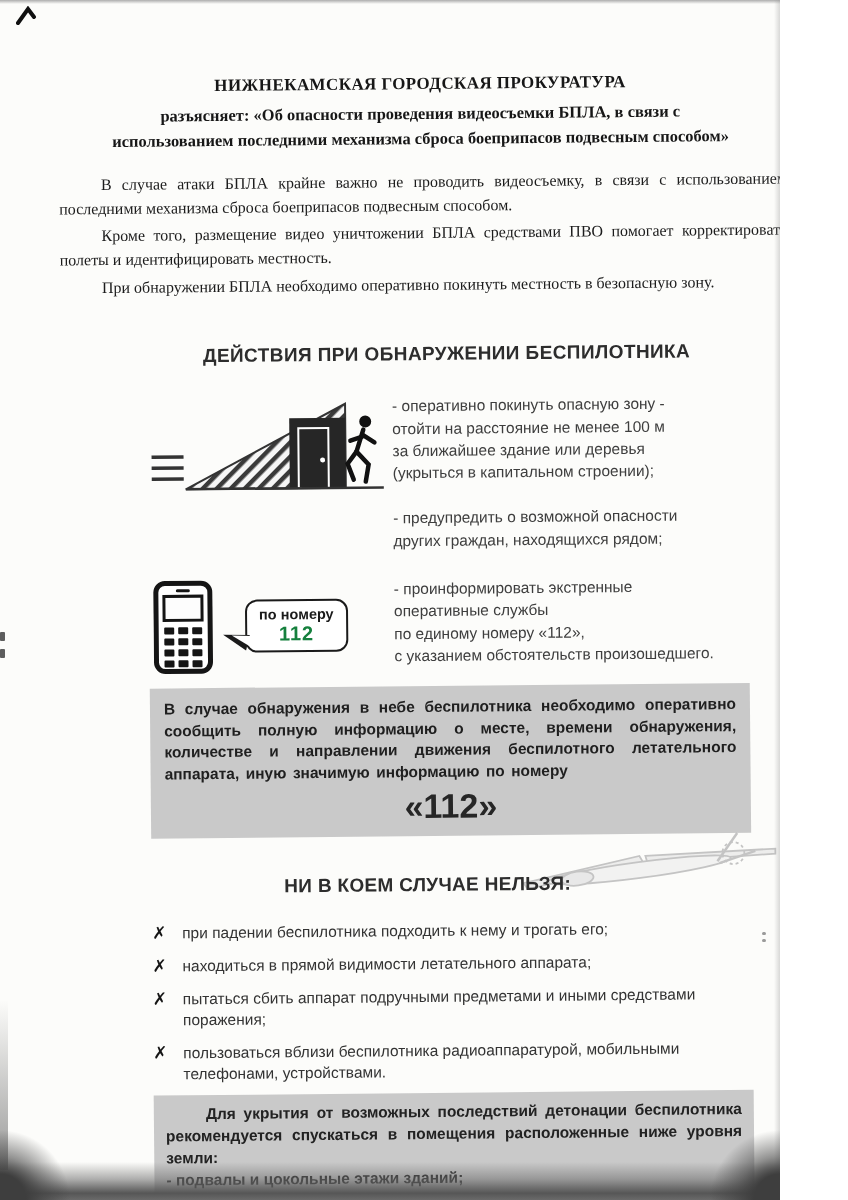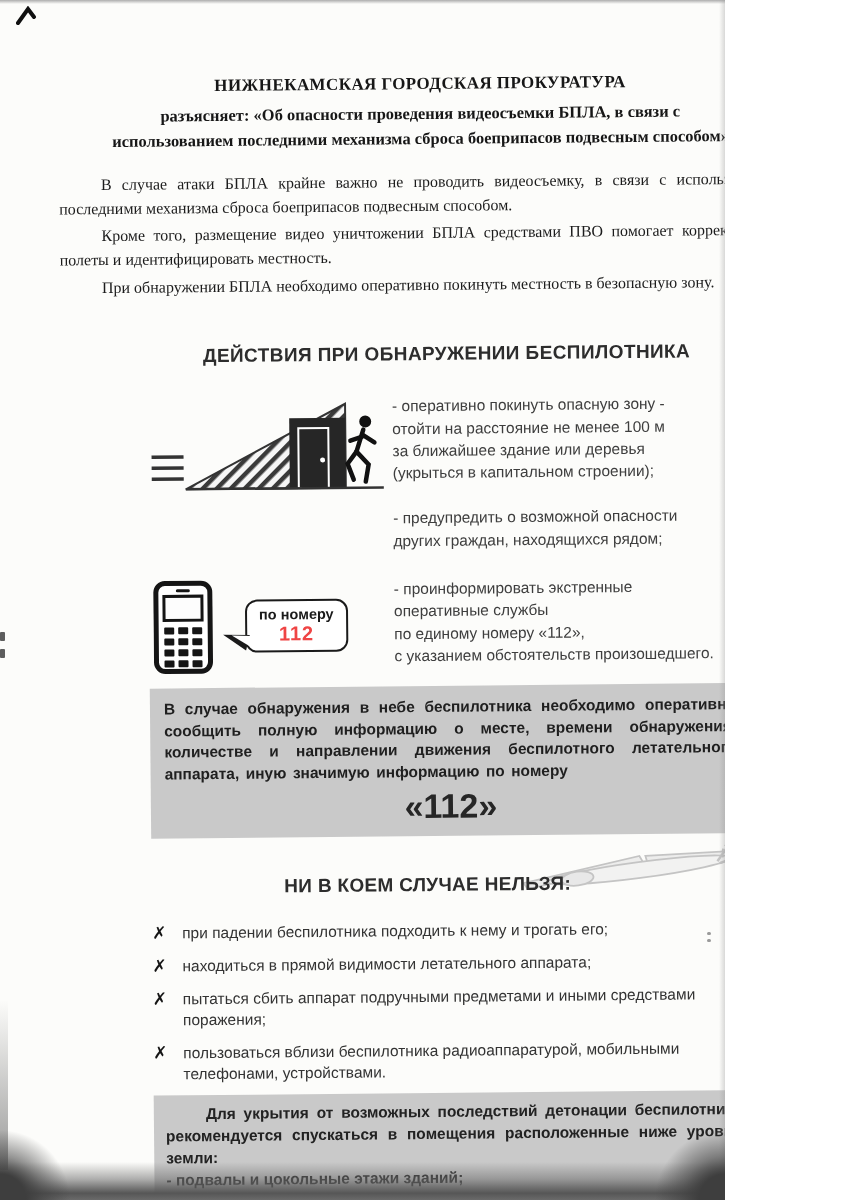--- a/index.html
+++ b/index.html
@@ -1,16 +1,16 @@
 <!DOCTYPE html>
 <html><head>
 <meta charset="utf-8">
 <style>
   html,body{margin:0;padding:0;background:#ffffff;overflow:hidden;}
-  .scan{position:relative;width:725px;height:1200px;background:#fcfcfa;overflow:hidden;
+  .scan{position:relative;width:780px;height:1200px;background:#fcfcfa;overflow:hidden;
         font-family:"Liberation Sans","DejaVu Sans",sans-serif;}
   .tilt{position:absolute;left:0;top:0;width:848px;height:1200px;
         transform:rotate(-0.55deg);transform-origin:50% 42%;}
 
   
   .doc-head{padding-top:74px;text-align:center;color:#171717;
             font-family:"Liberation Serif","DejaVu Serif",serif;}
   .doc-title{font-size:17px;font-weight:bold;letter-spacing:.4px;margin:0 40px;}
   .doc-subtitle{font-size:16.5px;font-weight:bold;margin:8px 40px 0;white-space:pre-line;line-height:1.5;}
   .intro{margin:18px 58px 0 62px;}
@@ -22,21 +22,21 @@
   .flyer-title{font-size:19px;font-weight:bold;color:#2d2d2d;letter-spacing:.4px;text-align:center;margin:0 0 30px;}
   .action-row{display:flex;align-items:flex-start;margin-bottom:14px;}
   .action-iconcol{width:245px;flex:0 0 245px;}
   .action-text{width:355px;font-size:15.5px;line-height:1.45;color:#3e3e3e;white-space:pre-line;}
   .action-text.solo{margin-left:245px;margin-bottom:26px;}
   .hangar-svg{display:block;margin-left:2px;}
   .phone-wrap{display:flex;align-items:flex-start;margin-left:4px;}
   .bubble{position:relative;margin-left:32px;margin-top:20px;border:2.5px solid #1a1a1a;border-radius:12px;
           background:#fff;padding:5px 12px;text-align:center;}
   .bubble-l1{font-size:14.5px;font-weight:bold;color:#1a1a1a;}
-  .bubble-l2{font-size:20px;font-weight:bold;color:#ef4444;letter-spacing:1px;}
+  .bubble-l2{font-size:20px;font-weight:bold;color:#15803d;letter-spacing:1px;}
   .tail-outer{position:absolute;left:-25px;bottom:3px;width:0;height:0;
               border-top:6px solid transparent;border-bottom:10px solid transparent;
               border-right:26px solid #1a1a1a;transform:rotate(14deg);}
   .tail-inner{position:absolute;left:-16px;bottom:7px;width:0;height:0;
               border-top:4px solid transparent;border-bottom:6px solid transparent;
               border-right:19px solid #ffffff;transform:rotate(14deg);}
 
   .gray-block{background:#c9c9c9;padding:10px 14px 8px;margin-top:10px;}
   .alert-text{font-size:15.5px;font-weight:bold;line-height:1.4;color:#1f1f1f;
               text-align:justify;word-spacing:.14em;margin:0;}

